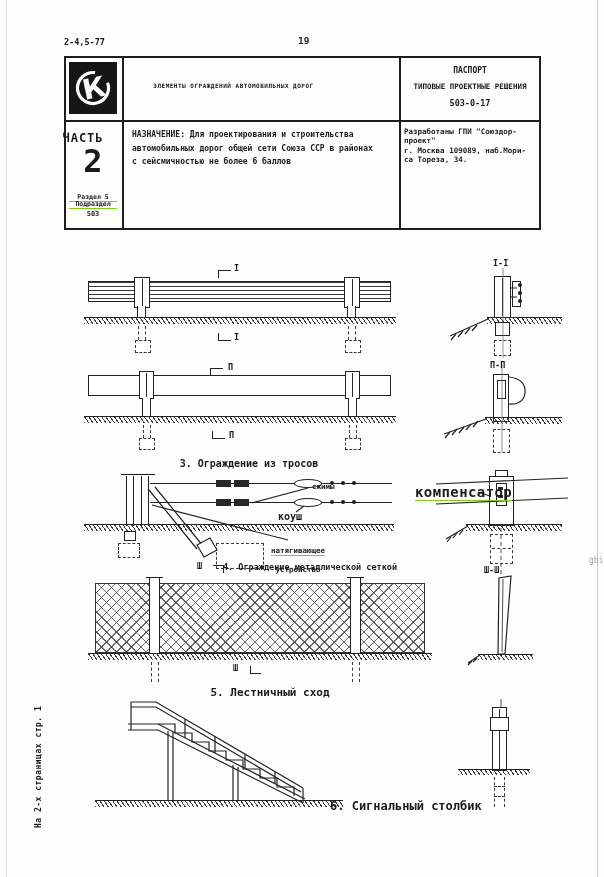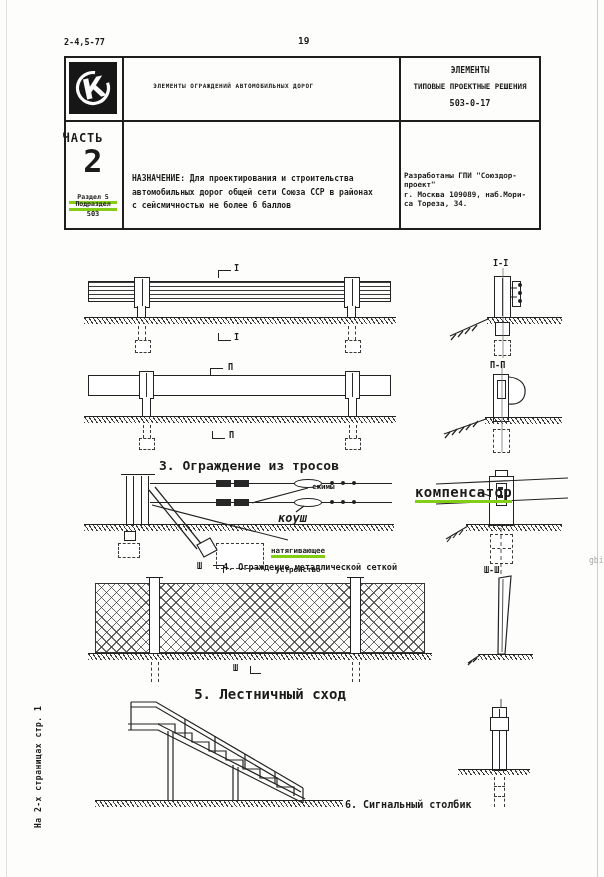--- a/index.html
+++ b/index.html
@@ -5,22 +5,22 @@
   * { margin:0; padding:0; box-sizing:border-box; }
   html,body { background:#fff; }
   .page {
     position:relative; width:604px; height:877px; background:#fdfdfb;
     font-family:"DejaVu Sans Mono","Liberation Mono",monospace; color:#1b1b1b;
     overflow:hidden;
   }
   .abs { position:absolute; }
   .t { position:absolute; font-weight:700; white-space:nowrap; color:#1b1b1b; }
   .ctr { text-align:center; }
-  .pre { white-space:pre-line;margin-top:44px; }
-  .ul { border-bottom:3px solid #84cc16; }
+  .pre { white-space:pre-line; }
+  .ul { border-bottom:1px solid #84cc16; }
   .line-v { border-left:2px solid #1e1e1e; width:0; }
   .line-h { border-top:2px solid #1e1e1e; height:0; }
   .thin-v { border-left:1px solid #2a2a2a; width:0; }
   .box   { border:1.5px solid #222; background:#fff; }
   .box-d { border:1px dashed #3a3a3a; background:#fff; }
   .post   { border-left:1.5px solid #222; border-right:1.5px solid #222; background:#fff; }
   .post-d { border-left:1px dashed #3a3a3a; border-right:1px dashed #3a3a3a; }
   .cable { border-top:1.5px solid #222; height:0; }
   .cable-dash { border-top:1px dashed #3a3a3a; height:0; }
   .ground { border-top:1.5px solid #222; }
@@ -63,21 +63,21 @@
 
   <div class="abs" style="left:69px;top:62px;width:48px;height:52px">
     <svg width="48" height="52" viewBox="0 0 48 52">
       <rect width="48" height="52" fill="#161616"></rect>
       <circle cx="24" cy="26" r="15.5" fill="none" stroke="#fafafa" stroke-width="3.2" stroke-dasharray="80 17.4" transform="rotate(-20 24 26)"></circle>
       <text x="25" y="36" text-anchor="middle" font-size="28" font-weight="bold" fill="#fafafa" font-family="'DejaVu Sans',sans-serif" transform="rotate(-12 24 26)">К</text>
     </svg>
   </div>
 
   <div class="t ctr" style="left:95px;top:82px;width:277px;font-size:6px;letter-spacing:.5px">ЭЛЕМЕНТЫ ОГРАЖДЕНИЙ АВТОМОБИЛЬНЫХ ДОРОГ</div>
-  <div class="t ctr" style="left:401px;top:66px;width:138px;font-size:8px">ЭЛЕМЕНТЫ</div>
+  <div class="t ctr" style="left:401px;top:66px;width:138px;font-size:8px">ПАСПОРТ</div>
   <div class="t ctr" style="left:400px;top:82px;width:140px;font-size:7.5px">ТИПОВЫЕ ПРОЕКТНЫЕ РЕШЕНИЯ</div>
   <div class="t ctr" style="left:401px;top:98px;width:138px;font-size:8.5px">503-0-17</div>
 
   <div class="t ctr" style="left:56px;top:131px;width:54px;font-size:12px;letter-spacing:1px">ЧАСТЬ</div>
   <div class="t ctr" style="left:66px;top:142px;width:54px;font-size:32px">2</div>
   <div class="t ctr ul" style="left:69px;top:193px;width:48px;font-size:6.5px">Раздел 5</div>
   <div class="t ctr ul" style="left:69px;top:200px;width:48px;font-size:6.5px">Подраздел</div>
   <div class="t ctr" style="left:69px;top:210px;width:48px;font-size:7px">503</div>
 
   <div class="t pre" style="left:132px;top:128px;width:264px;font-size:8px;line-height:13.5px;white-space:pre-line">НАЗНАЧЕНИЕ: Для проектирования и строительства
@@ -234,35 +234,35 @@
   <div class="abs br-bl" style="left:218px;top:333px;width:13px;height:8px"></div>
   <div class="t" style="left:234px;top:332px;font-size:8.5px">I</div>
   <div class="t" style="left:493px;top:258px;font-size:8.5px">I-I</div>
 
   <div class="abs br-tl" style="left:210px;top:368px;width:13px;height:8px"></div>
   <div class="t" style="left:228px;top:362px;font-size:8.5px">П</div>
   <div class="abs br-bl" style="left:212px;top:431px;width:13px;height:8px"></div>
   <div class="t" style="left:229px;top:430px;font-size:8.5px">П</div>
   <div class="t" style="left:490px;top:360px;font-size:8.5px">П-П</div>
 
-  <div class="t ctr" style="left:99px;top:458px;width:300px;font-size:13px">3. Ограждение из тросов</div>
+  <div class="t ctr" style="left:99px;top:458px;width:300px;font-size:10px">3. Ограждение из тросов</div>
   <div class="t" style="left:312px;top:482px;font-size:7.5px">сжимы</div>
-  <div class="t" style="left:278px;top:511px;font-size:12px;font-style:italic">коуш</div>
+  <div class="t" style="left:278px;top:511px;font-size:10px;">коуш</div>
   <div class="abs ctr" style="left:248px;top:538px;width:100px">
     <span class="ul" style="font-weight:700;font-size:7.5px">натягивающее</span><br>
     <span style="font-weight:700;font-size:7.5px">устройство</span>
   </div>
   <div class="t ul" style="left:415px;top:484px;font-size:14px;letter-spacing:.4px">компенсатор</div>
 
   <div class="t" style="left:197px;top:561px;font-size:8.5px">Ш</div>
   <div class="abs br-tr" style="left:213px;top:565px;width:11px;height:8px"></div>
   <div class="t ctr" style="left:160px;top:562px;width:300px;font-size:8.5px">4. Ограждение металлической сеткой</div>
   <div class="t" style="left:233px;top:663px;font-size:8.5px">Ш</div>
   <div class="abs br-bl" style="left:250px;top:666px;width:11px;height:8px"></div>
   <div class="t" style="left:484px;top:565px;font-size:8.5px">Ш-Ш</div>
 
-  <div class="t ctr" style="left:120px;top:686px;width:300px;font-size:14px">5. Лестничный сход</div>
-  <div class="t" style="left:345px;top:799px;font-size:10px">6. Сигнальный столбик</div>
+  <div class="t ctr" style="left:120px;top:686px;width:300px;font-size:11px">5. Лестничный сход</div>
+  <div class="t" style="left:330px;top:799px;font-size:12px">6. Сигнальный столбик</div>
 
   <div class="t" style="left:34px;top:828px;font-size:8px;letter-spacing:.5px;transform:rotate(-90deg);transform-origin:0 0">На 2-х страницах стр. 1</div>
   <div class="abs" style="left:589px;top:556px;font-size:8px;color:#a9a9a9;white-space:nowrap">gbi22.ru</div>
 
 </div>
 
 </body></html>

